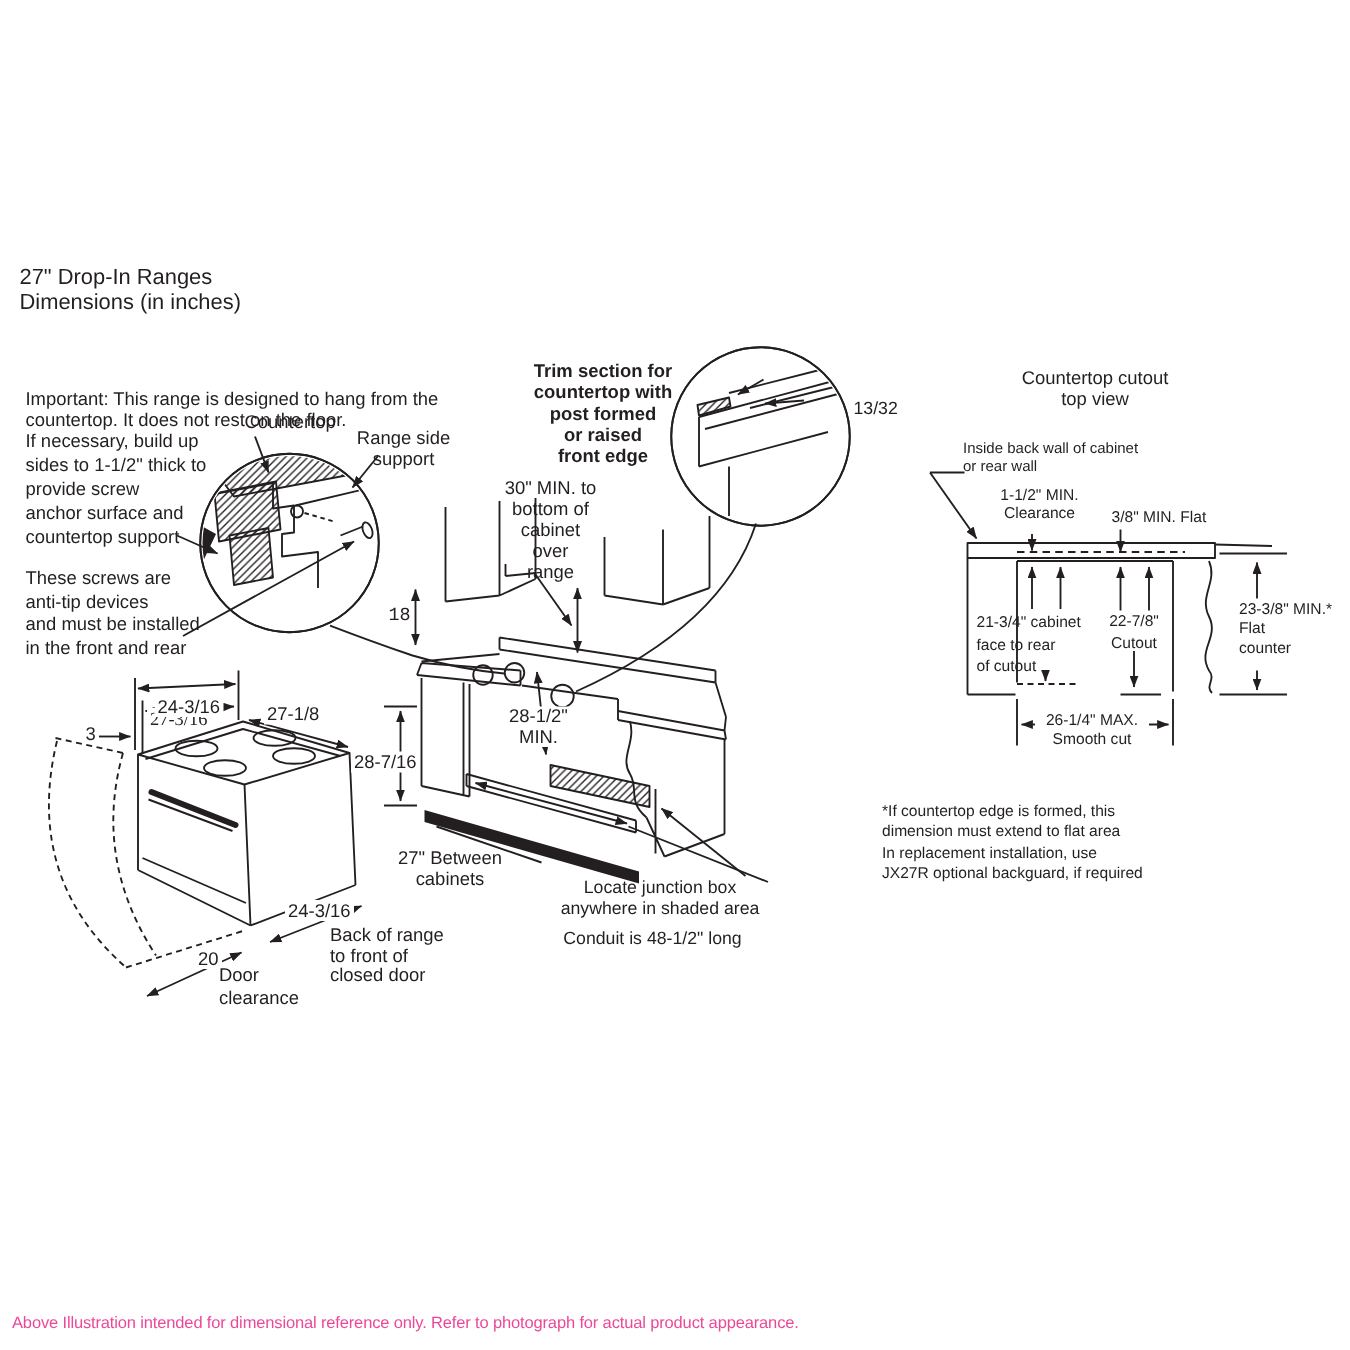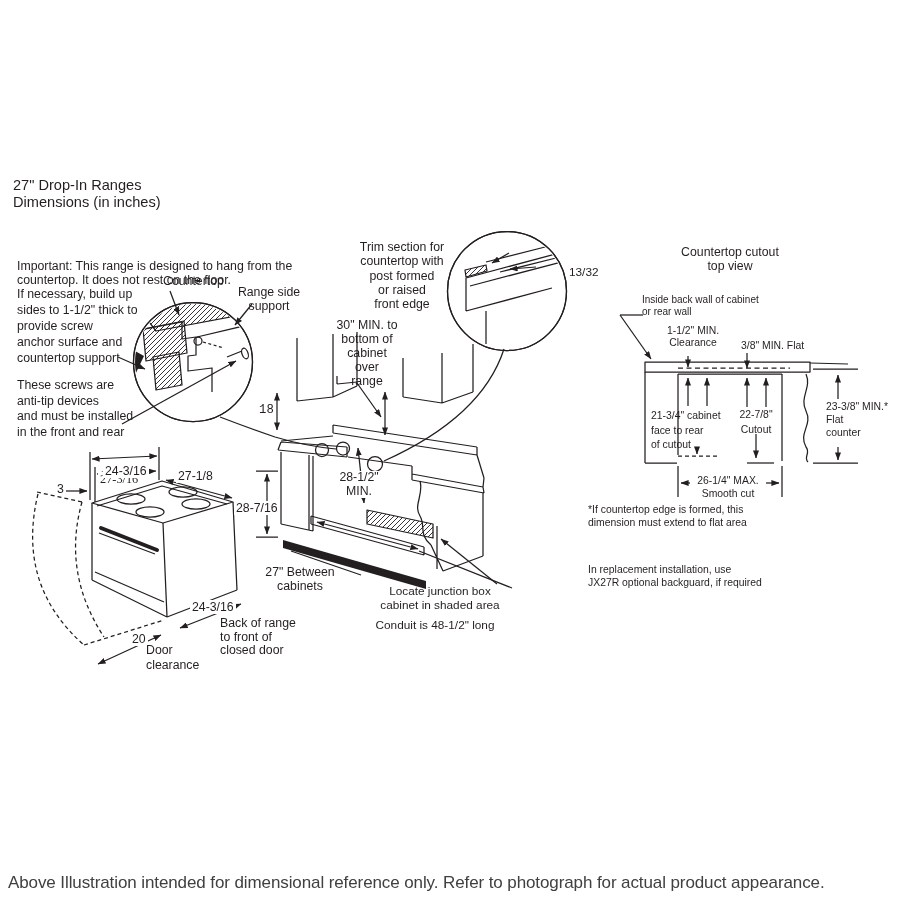--- a/index.html
+++ b/index.html
@@ -5,21 +5,21 @@
   html,body{margin:0;padding:0;background:#fff;}
   #stage{position:relative;width:900px;height:900px;background:#fff;overflow:hidden;
          font-family:"Liberation Sans",sans-serif;color:#231f20;}
   #art{position:absolute;left:0;top:0;}
   .lbl{position:absolute;font-size:12.3px;line-height:14.2px;color:#231f20;
        white-space:pre-line;}
   .c{text-align:center;}
   .sm{font-size:10.4px;line-height:12px;}
   .wbg{background:#fff;padding:0 2px;}
   .title{font-size:14.6px;line-height:16.6px;}
-  .footer{font-size:17px;line-height:19px;color:#404040;letter-spacing:-0.1px;}
+  .footer{font-size:11px;line-height:19px;color:#ec4899;letter-spacing:-0.1px;}
 </style>
 </head>
 <body>
 
 <div id="stage">
 
 <svg id="art" width="900" height="900" viewBox="0 0 900 900">
   <defs>
     <marker id="a" markerWidth="8" markerHeight="6" refX="7.6" refY="3" orient="auto-start-reverse" markerUnits="userSpaceOnUse">
       <path d="M0,0 L8,3 L0,6 Z" fill="#231f20"></path>
@@ -154,39 +154,39 @@
 provide screw
 anchor surface and
 countertop support</div>
 <div class="lbl" style="left:17px;top:378px;line-height:15.5px;">These screws are
 anti-tip devices
 and must be installed
 in the front and rear</div>
 <div class="lbl" style="left:163px;top:274px;">Countertop</div>
 <div class="lbl c" style="left:236px;top:286px;width:66px;line-height:13.5px;">Range side
 support</div>
-<div class="lbl c" style="left:351px;top:240px;width:102px;line-height:14.3px;">Trim section for
+<div class="lbl c" style="left:351px;top:240px;width:102px;line-height:14.3px;font-weight:bold;">Trim section for
 countertop with
 post formed
 or raised
 front edge</div>
 <div class="lbl" style="left:536px;top:265px;font-size:11.8px;margin-left:33px;">13/32</div>
 <div class="lbl c" style="left:328px;top:318px;width:78px;line-height:14px;">30" MIN. to
 bottom of
 cabinet
 over
 range</div>
 <div class="lbl wbg" style="left:257px;top:403px;font-family:Liberation Mono, monospace;">18</div>
 <div class="lbl c wbg" style="left:331px;top:471px;width:52px;line-height:13.5px;">28-1/2"
 MIN.</div>
 <div class="lbl wbg" style="left:234px;top:501px;">28-7/16</div>
 <div class="lbl c" style="left:253px;top:565px;width:94px;line-height:14px;">27" Between
 cabinets</div>
 <div class="lbl c" style="left:360px;top:585px;width:160px;font-size:11.8px;line-height:13.6px;">Locate junction box
-cabinet in shaded area</div>
+anywhere in shaded area</div>
 <div class="lbl c" style="left:368px;top:618px;width:134px;font-size:11.8px;">Conduit is 48-1/2" long</div>
 <div class="lbl wbg" style="left:98px;top:472px;font-family:Liberation Serif, serif;">27-3/16</div>
 <div class="lbl wbg" style="left:103px;top:464px;">24-3/16</div>
 <div class="lbl wbg" style="left:176px;top:469px;">27-1/8</div>
 <div class="lbl" style="left:57px;top:482px;">3</div>
 <div class="lbl wbg" style="left:190px;top:600px;">24-3/16</div>
 <div class="lbl wbg" style="left:130px;top:632px;">20</div>
 <div class="lbl" style="left:146px;top:643px;line-height:15px;">Door
 clearance</div>
 <div class="lbl" style="left:220px;top:617px;line-height:13.5px;">Back of range
@@ -202,19 +202,19 @@
 <div class="lbl sm" style="left:651px;top:409px;line-height:14.5px;">21-3/4" cabinet
 face to rear
 of cutout</div>
 <div class="lbl c sm" style="left:731px;top:408px;width:50px;line-height:14.5px;">22-7/8"
 Cutout</div>
 <div class="lbl sm" style="left:826px;top:400px;line-height:13px;background:#fff;">23-3/8" MIN.*
 Flat
 counter</div>
 <div class="lbl c sm wbg" style="left:690px;top:474px;width:72px;line-height:13px;">26-1/4" MAX.
 Smooth cut</div>
-<div class="lbl sm" style="left:588px;top:504px;line-height:12.5px;">*If countertop edge is formed, this
+<div class="lbl sm" style="left:588px;top:536px;line-height:12.5px;">*If countertop edge is formed, this
 dimension must extend to flat area</div>
 <div class="lbl sm" style="left:588px;top:564px;line-height:12.5px;">In replacement installation, use
 JX27R optional backguard, if required</div>
 <div class="lbl footer" style="left:8px;top:873px;width:888px;">Above Illustration intended for dimensional reference only. Refer to photograph for actual product appearance.</div>
 
 </div>
 
 </body></html>

